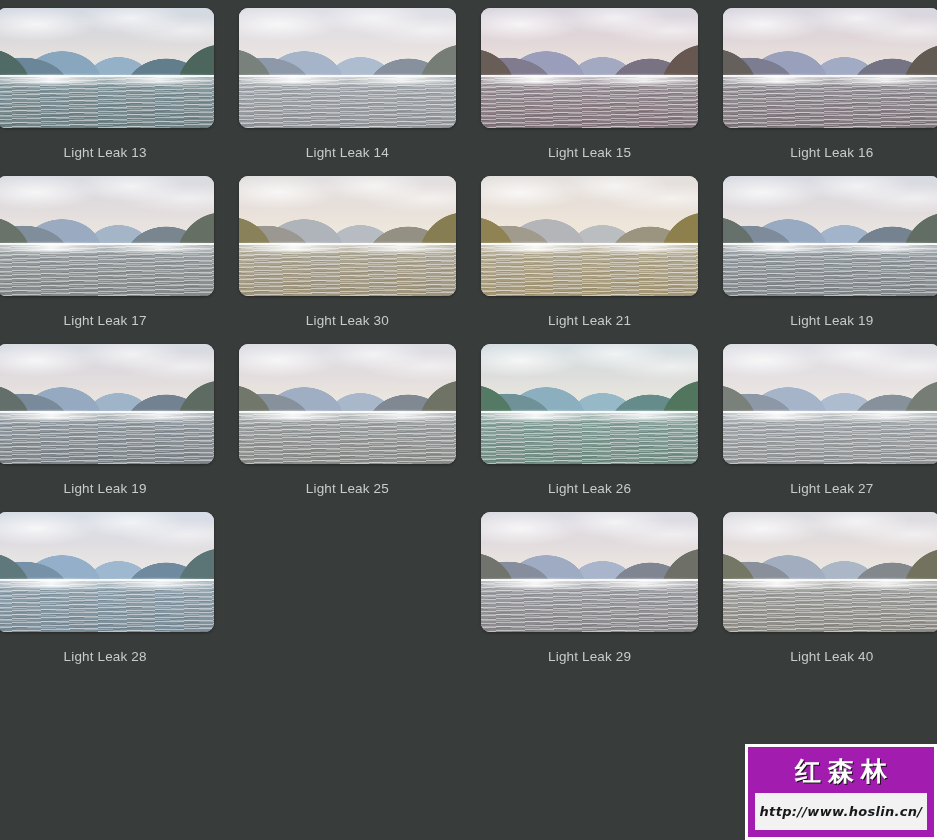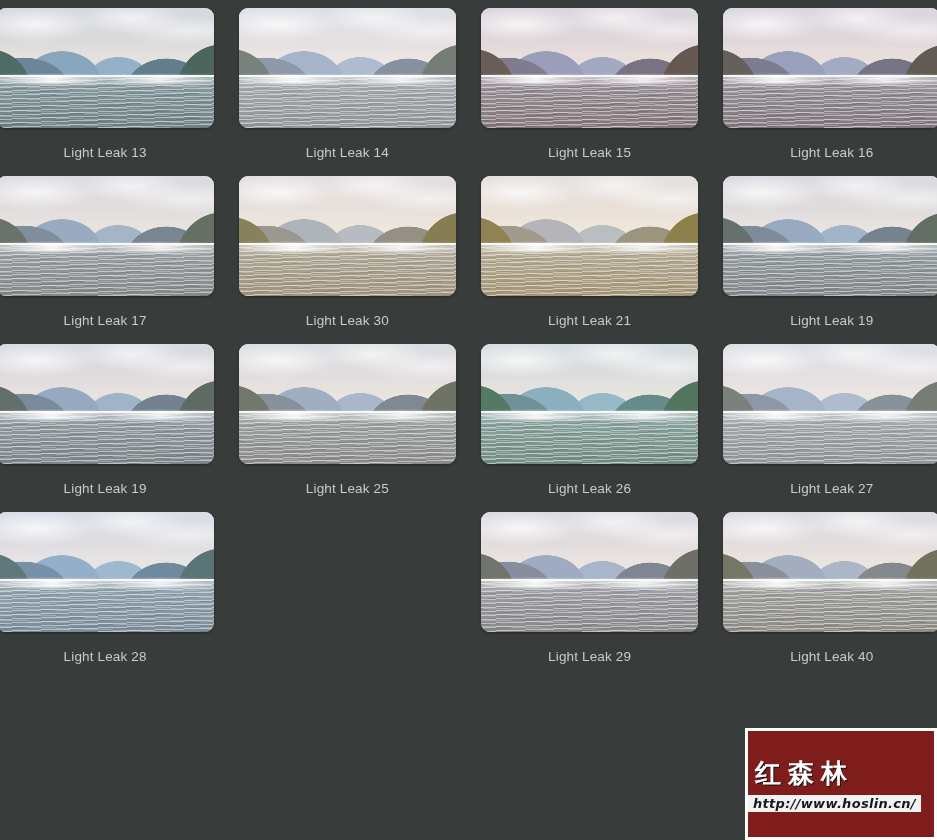--- a/index.html
+++ b/index.html
@@ -58,32 +58,32 @@
     background:linear-gradient(90deg,rgba(255,255,255,.2),rgba(255,255,255,.9),rgba(255,255,255,.25),rgba(255,255,255,.8),rgba(255,255,255,.2));
     filter:blur(1px);}
   .tint{position:absolute;inset:0;mix-blend-mode:screen;}
   .leak{position:absolute;inset:0;}
   .label{
     margin-top:17px;font-size:13.5px;color:#c9ccca;letter-spacing:.15px;
     text-align:center;line-height:1.2;
   }
   
   .watermark{
-    position:absolute;right:0;bottom:0;width:192px;height:112px;
-    background:#7f1d1d;border:3px solid #ffffff;box-sizing:border-box;
-    display:flex;flex-direction:column;align-items:flex-start;justify-content:center;
+    position:absolute;right:0;bottom:0;width:192px;height:96px;
+    background:#a21caf;border:3px solid #ffffff;box-sizing:border-box;
+    display:flex;flex-direction:column;align-items:center;justify-content:center;
   }
   .wm-cn{
     color:#ffffff;font-size:26px;font-weight:700;letter-spacing:7px;
     text-shadow:1px 1px 0 #111;font-family:"DejaVu Sans","Liberation Sans",sans-serif;
     margin-bottom:4px;padding-left:7px;
   }
   .wm-url{
     background:#f2f2f2;color:#16181a;font-style:italic;font-weight:700;
-    font-size:13px;letter-spacing:.3px;padding:1px 5px;
+    font-size:13px;letter-spacing:.3px;padding:11px 5px;
     font-family:"DejaVu Sans","Liberation Sans",sans-serif;white-space:nowrap;
   }
 </style>
 </head>
 <body>
 
 <div class="grid">
     <div class="cell">
       <div class="thumb">
         <div class="sky"></div>

